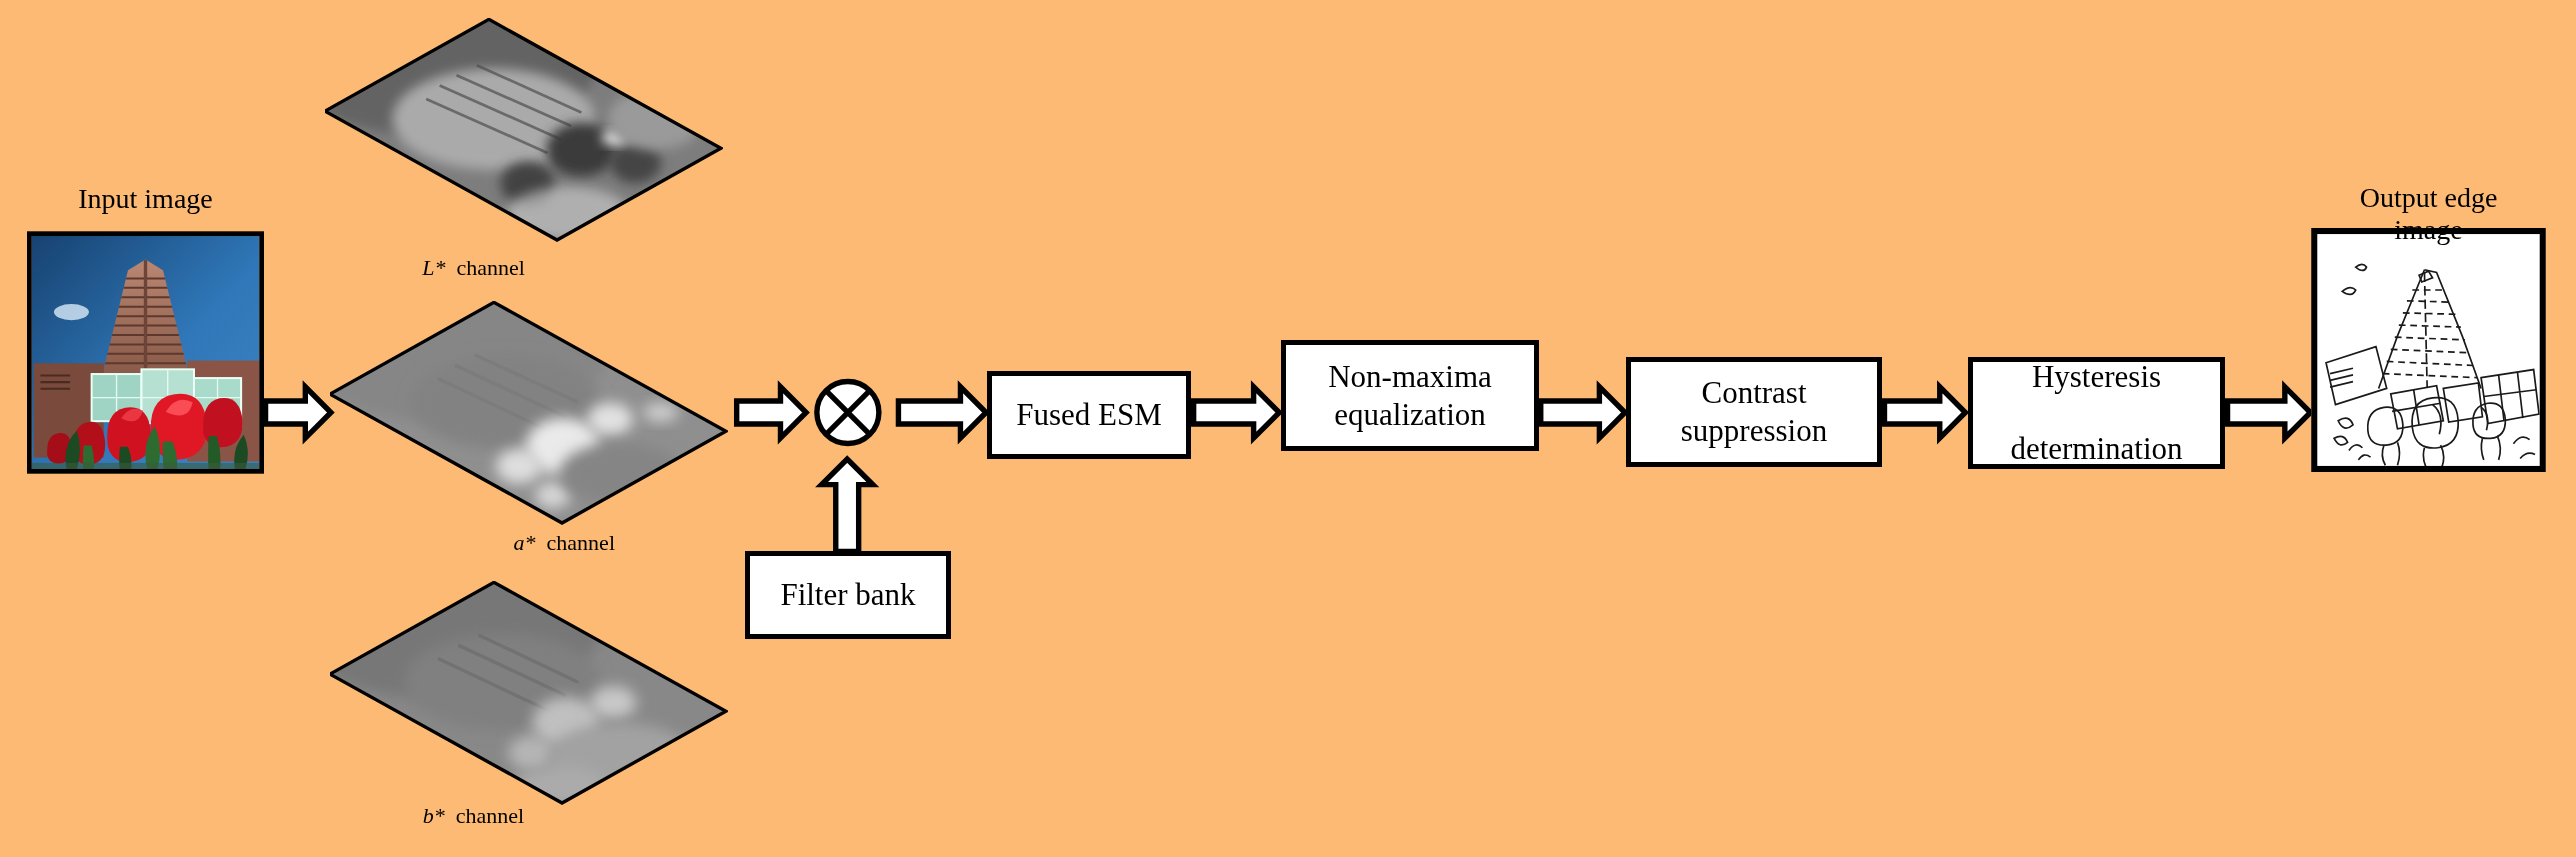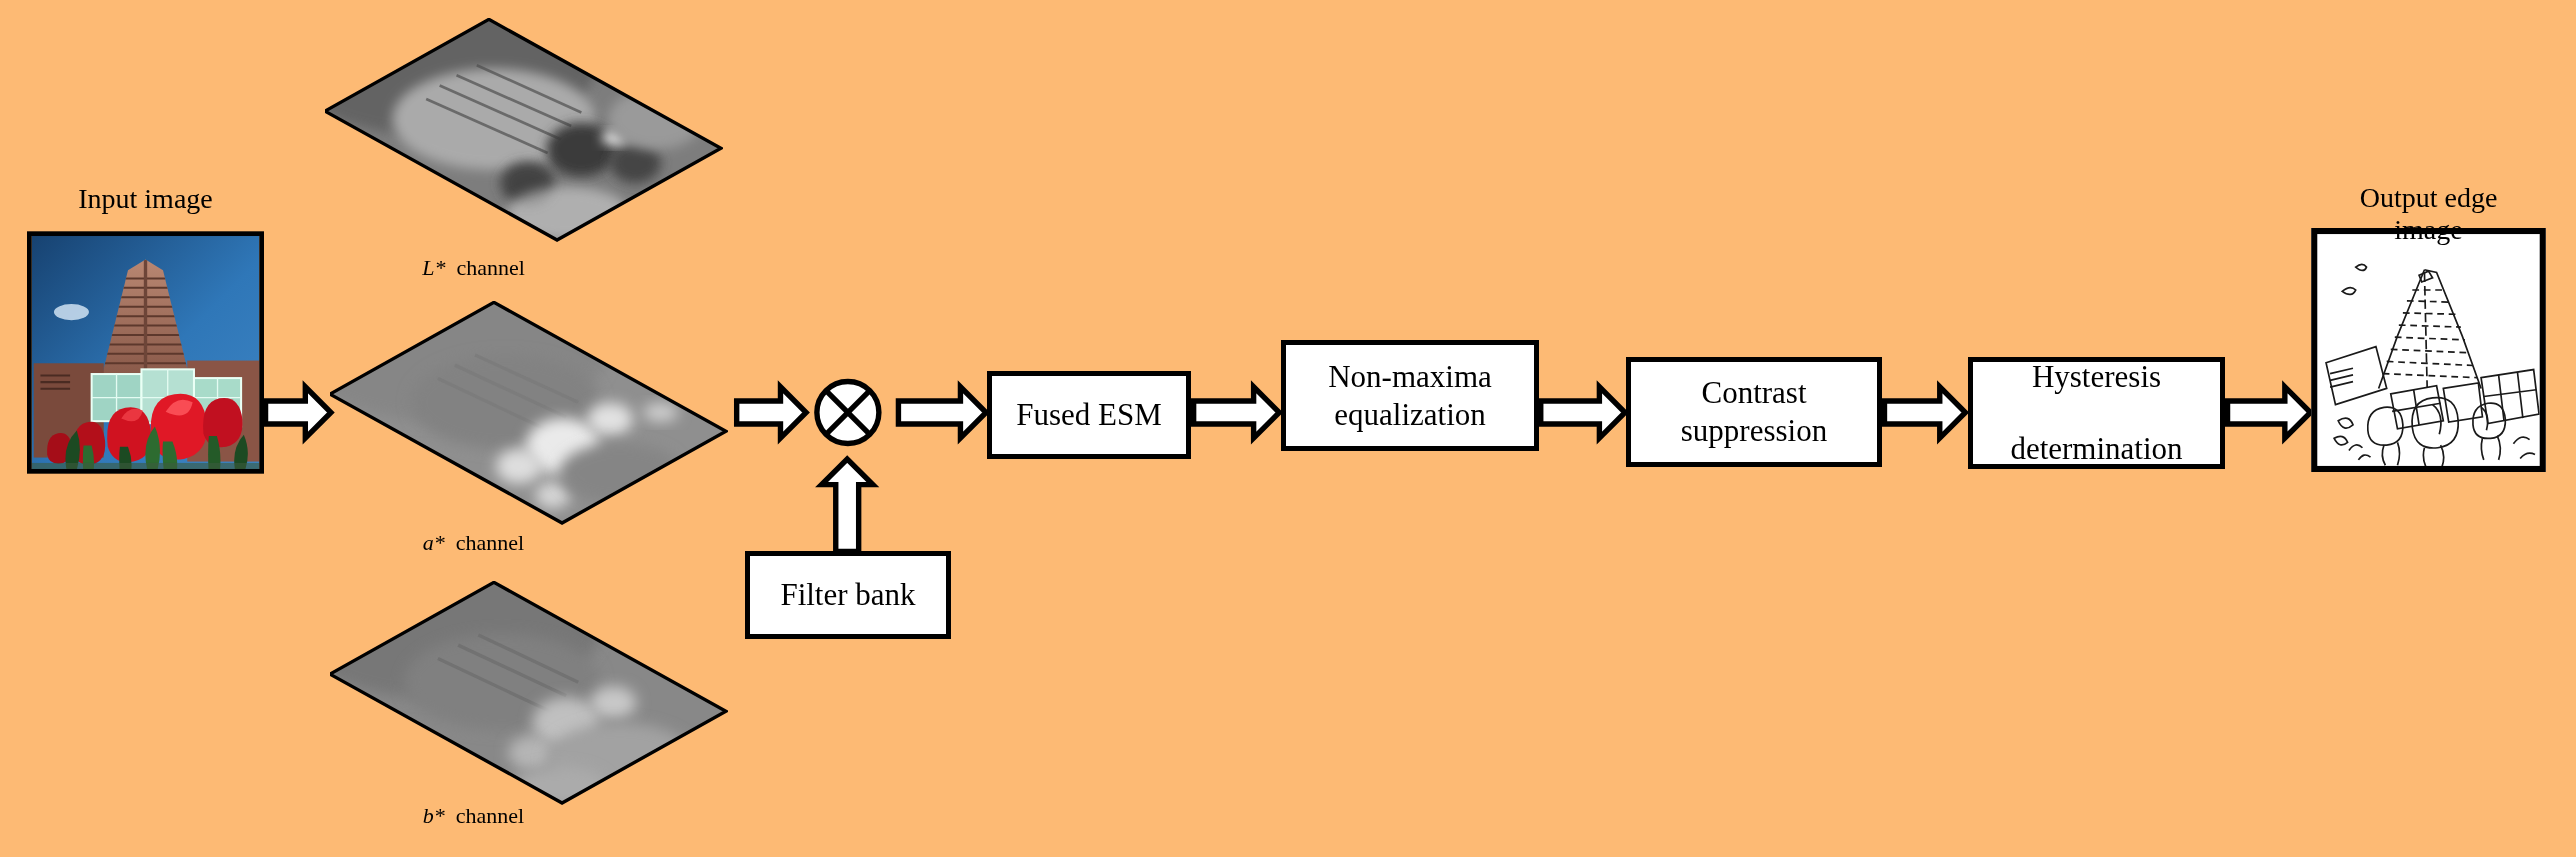--- a/index.html
+++ b/index.html
@@ -48,21 +48,21 @@
   #label-output span{display:block;}
 
   .ch-label{
     position:absolute;
     width:283px;
     text-align:center;
     font-size:22px;
   }
   .ch-label .math{font-style:italic;}
   #label-ch-l{left:332px;top:255px;}
-  #label-ch-a{left:332px;top:530px;}
+  #label-ch-a{left:332px;top:530px;text-align:right;}
   #label-ch-b{left:332px;top:803px;}
 
   
   #input-photo {left:27px; top:231px;}
   #output-photo{left:2311px;top:228px;}
   #ch-l-svg{left:325px;top:17.5px;}
   #ch-a-svg{left:330px;top:301px;}
   #ch-b-svg{left:330px;top:581px;}
   #connector-layer{left:0;top:0;pointer-events:none;}
 </style>

